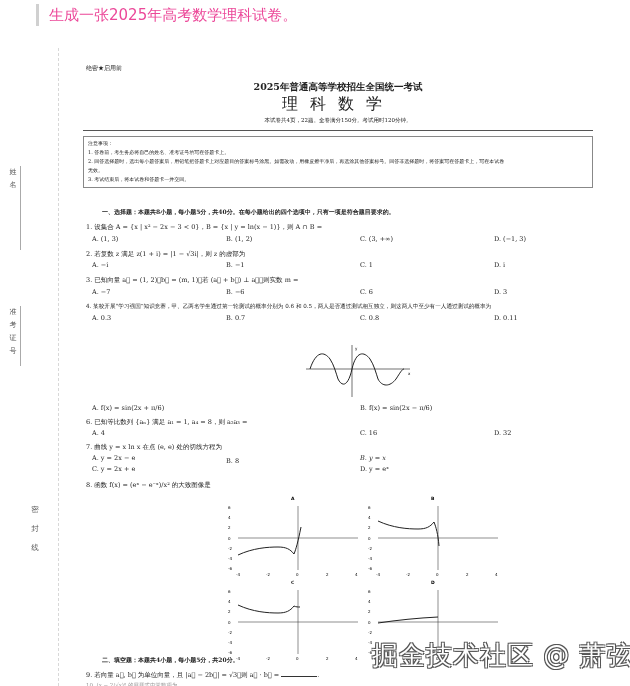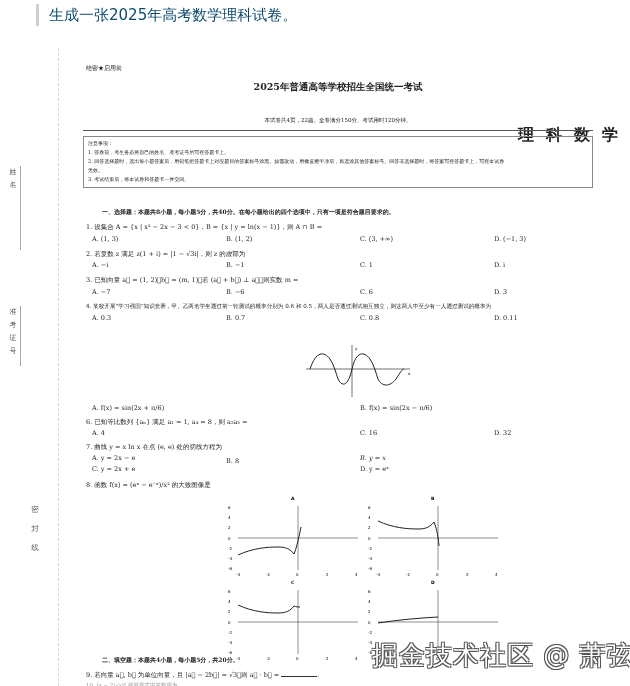--- a/index.html
+++ b/index.html
@@ -1,24 +1,24 @@
 <!DOCTYPE html>
 <html><head>
 <meta charset="utf-8">
 <style>
   html, body { margin:0; padding:0; background:#ffffff; }
   body { width:630px; height:686px; overflow:hidden; position:relative; font-family:"DejaVu Serif", serif; color:#222; }
-  .prompt { position:absolute; left:36px; top:4px; height:22px; border-left:3px solid #d0d0d0; padding-left:10px; font-family:"DejaVu Sans", sans-serif; font-size:15px; color:#0c4a6e; line-height:22px; }
+  .prompt { position:absolute; left:36px; top:4px; height:22px; border-left:3px solid #d0d0d0; padding-left:10px; font-family:"DejaVu Sans", sans-serif; font-size:15px; color:#ec4899; line-height:22px; }
   .page { position:absolute; left:46px; top:48px; width:584px; height:638px; }
   .dotline { position:absolute; left:12px; top:0; width:0; height:638px; border-left:1px dashed #d8d8d8; }
   .sidelabel { position:absolute; font-size:7px; color:#555; width:10px; line-height:13px; text-align:center; }
   .sidebar-line { position:absolute; width:0; border-left:1.5px solid #aaa; }
   .secret { position:absolute; left:40px; top:16px; font-size:6px; }
   .title1 { position:absolute; left:0; width:584px; top:33px; text-align:center; font-size:9.5px; font-weight:bold; }
-  .title2 { position:absolute; left:0; width:584px; top:46px; text-align:right; font-size:16px; font-weight:bold; letter-spacing:12px;margin-top:31px; }
+  .title2 { position:absolute; left:0; width:584px; top:46px; text-align:center; font-size:16px; font-weight:normal; letter-spacing:12px; }
   .subtitle { position:absolute; left:0; width:584px; top:69px; text-align:center; font-size:5.5px; }
   .hr { position:absolute; left:37px; width:510px; top:82px; border-top:1.2px solid #555; }
   .notice { position:absolute; left:37px; top:88px; width:510px; height:52px; border:1px solid #888; font-size:5px; line-height:9px; padding:2px 4px; box-sizing:border-box; }
   .q { position:absolute; left:40px; font-size:6.5px; white-space:nowrap; }
   .opt { position:absolute; font-size:6.5px; white-space:nowrap; }
   .sec { position:absolute; left:56px; font-size:6px; font-weight:bold; white-space:nowrap; }
   .blank { display:inline-block; width:36px; border-bottom:1px solid #333; height:6px; vertical-align:baseline; }
   .watermark { position:absolute; left:372px; top:638px; font-family:"DejaVu Sans", sans-serif; font-size:26px; color:#fff; letter-spacing:1px; text-shadow:-1px -1px 0 #555, 1px -1px 0 #555, -1px 1px 0 #555, 1px 1px 0 #555; white-space:nowrap; }
   svg text { font-family:"DejaVu Sans", sans-serif; }
 </style>

